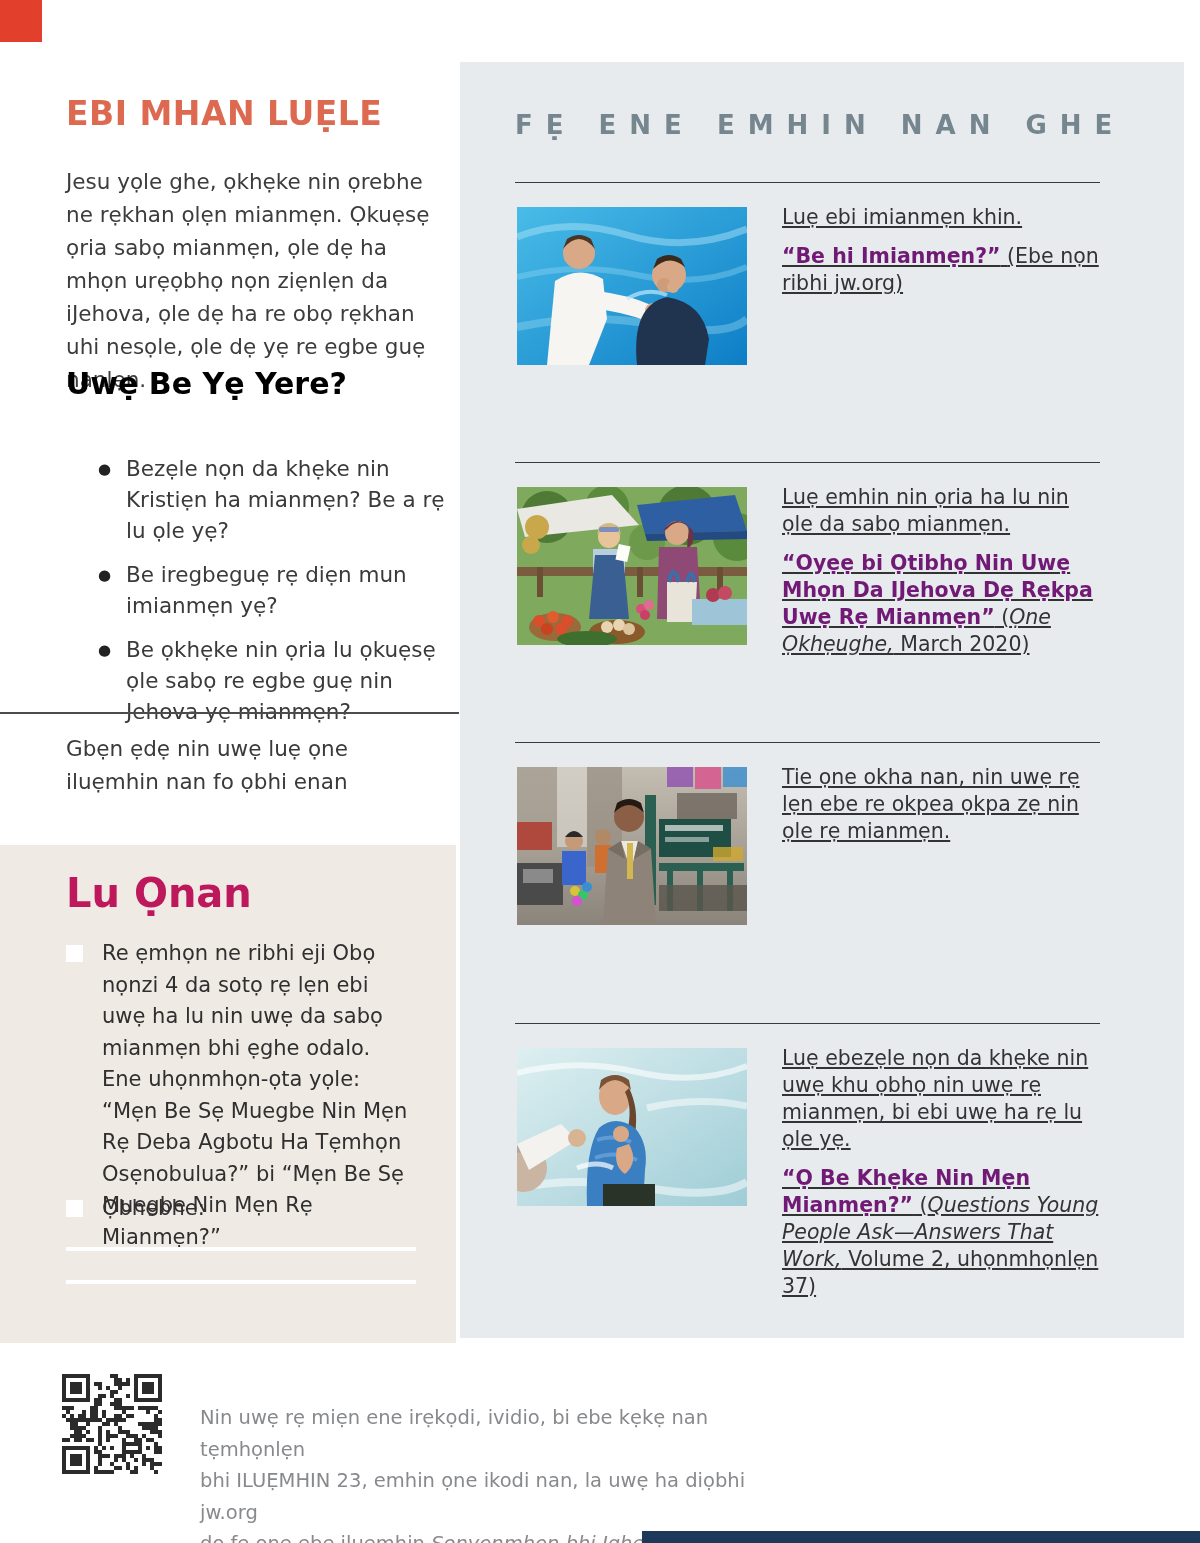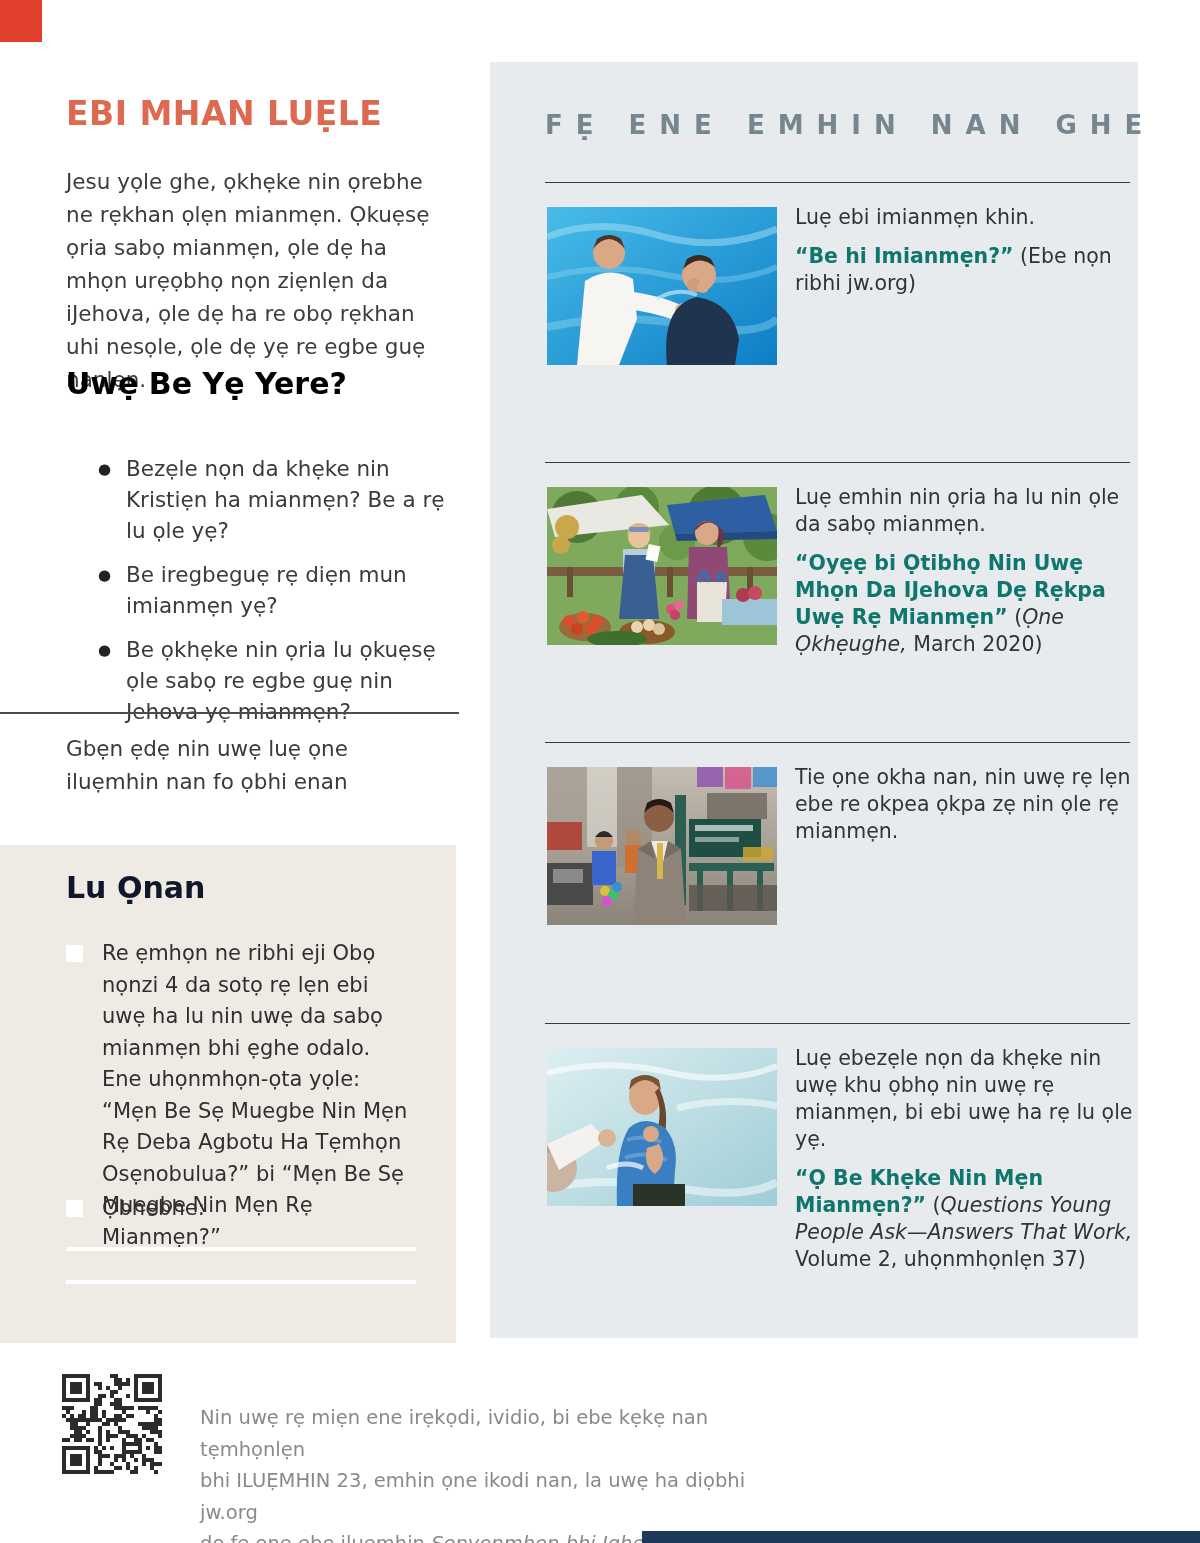--- a/index.html
+++ b/index.html
@@ -15,38 +15,38 @@
   .intro{position:absolute;left:66px;top:165px;width:378px;font-size:21.5px;line-height:33px;color:#3c3c3c;}
   .h2q{position:absolute;left:66px;top:366px;font-size:30px;font-weight:bold;color:#000000;}
   .bullets{position:absolute;left:66px;top:445px;width:392px;margin:8px;padding:0;list-style:none;}
   .bullets li{position:relative;padding-left:52px;margin-bottom:13px;font-size:21.5px;line-height:31px;}
   .bullets li::before{content:"\25CF";position:absolute;left:24px;top:1px;font-size:15px;color:#222;}
   .hr-left{position:absolute;left:0;top:712px;width:459px;height:0;border-top:2px solid #4c4c4c;}
   .note{position:absolute;left:66px;top:732px;width:380px;font-size:21.5px;line-height:33px;}
 
   
   .box{position:absolute;left:0;top:845px;width:456px;height:498px;background:#f0eae5;}
-  .box .h2b{position:absolute;left:66px;top:25px;font-size:30px;font-weight:bold;color:#0f172a;}
+  .box .h2b{position:absolute;left:66px;top:25px;font-size:40px;font-weight:bold;color:#be185d;}
   .check-row{position:absolute;left:66px;width:350px;}
   .check-row .checkbox{position:absolute;left:0;top:7px;width:17px;height:17px;background:#ffffff;}
   .check-row .check-text{display:block;margin-left:36px;font-size:21px;line-height:31.5px;color:#2f2f2f;}
   .row1{top:93px;}
   .row2{top:348px;}
   .wline{position:absolute;left:66px;width:350px;height:4px;background:#ffffff;}
   .wl1{top:402px;} .wl2{top:435px;}
 
   
-  .panel{position:absolute;left:490px;top:62px;width:648px;height:1276px;background:#e8ebee;}
+  .panel{position:absolute;left:460px;top:62px;width:724px;height:1276px;background:#e8ebee;}
   .panel-h{position:absolute;left:55px;top:48px;font-size:26px;font-weight:bold;color:#75868f;letter-spacing:13px;white-space:nowrap;}
   .ritem{position:absolute;left:55px;width:585px;}
   .ritem .rule{position:absolute;left:0;top:0;width:585px;height:0;border-top:1.5px solid #3a3a3a;}
   .ritem .photo{position:absolute;left:2px;top:25px;width:230px;height:158px;margin:0;overflow:hidden;}
   .ritem .rtext{position:absolute;left:250px;top:22px;width:340px;}
-  .ritem p{margin:0 0 12px 0;font-size:20.5px;line-height:27px;color:#333;}
-  .ref-bold{font-weight:bold;color:#0f766e;}
+  .ritem p{margin:0 0 12px 17px;font-size:20.5px;line-height:27px;color:#333;text-decoration:underline;}
+  .ref-bold{font-weight:bold;color:#701a75;}
   .ref-it{font-style:italic;}
   .it1{top:120px;} .it2{top:400px;} .it3{top:680px;} .it4{top:961px;}
 
   
   .qr{position:absolute;left:62px;top:1374px;width:100px;height:100px;}
   .footer-text{position:absolute;left:200px;top:1402px;width:600px;font-size:19.5px;line-height:31.5px;color:#87898c;}
   .footer-text .it{font-style:italic;}
 </style>
 </head>
 <body>

